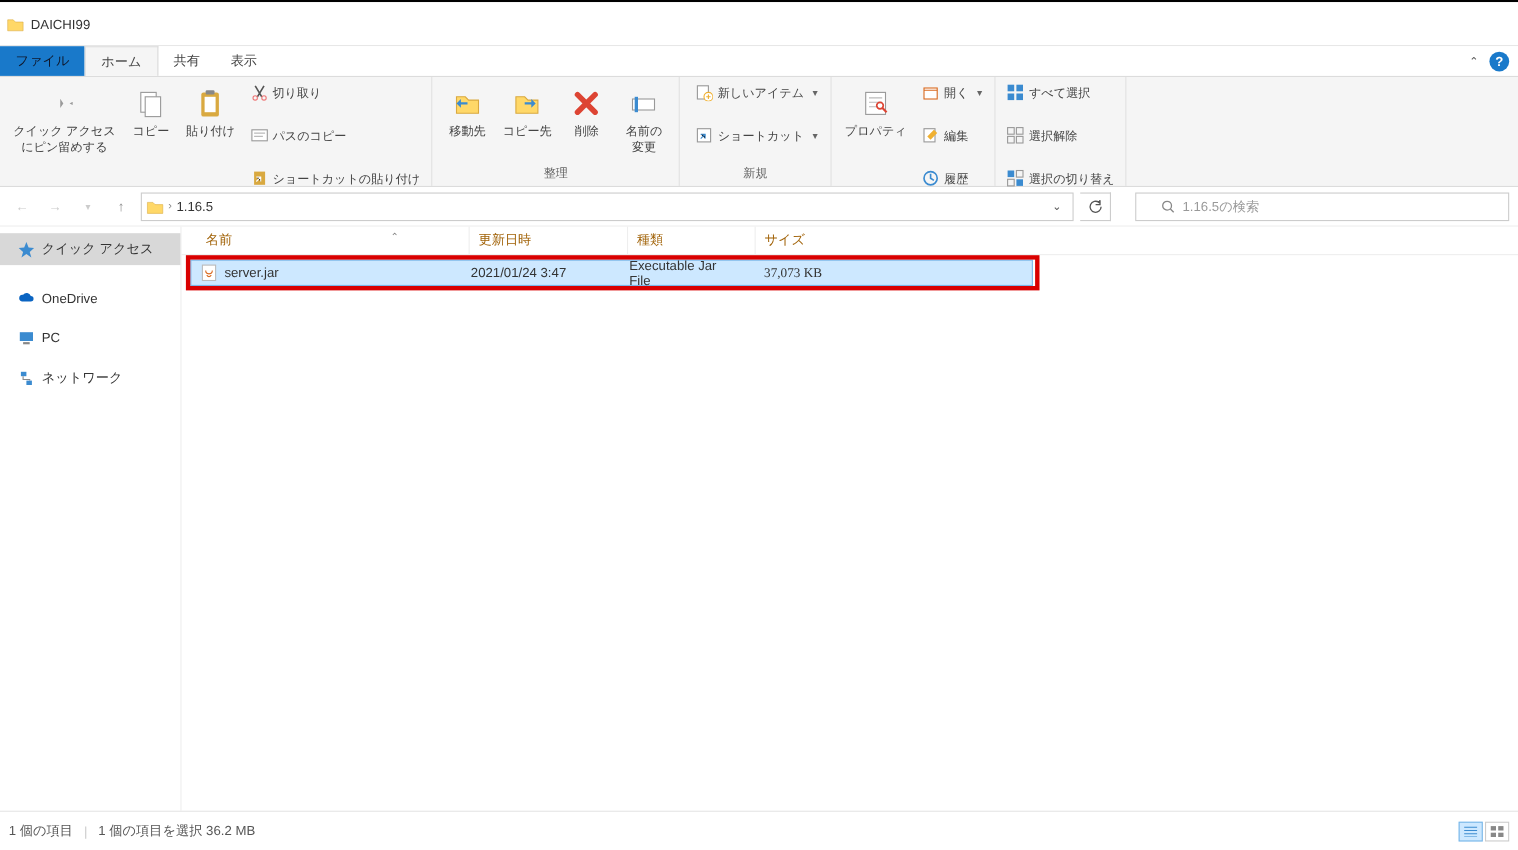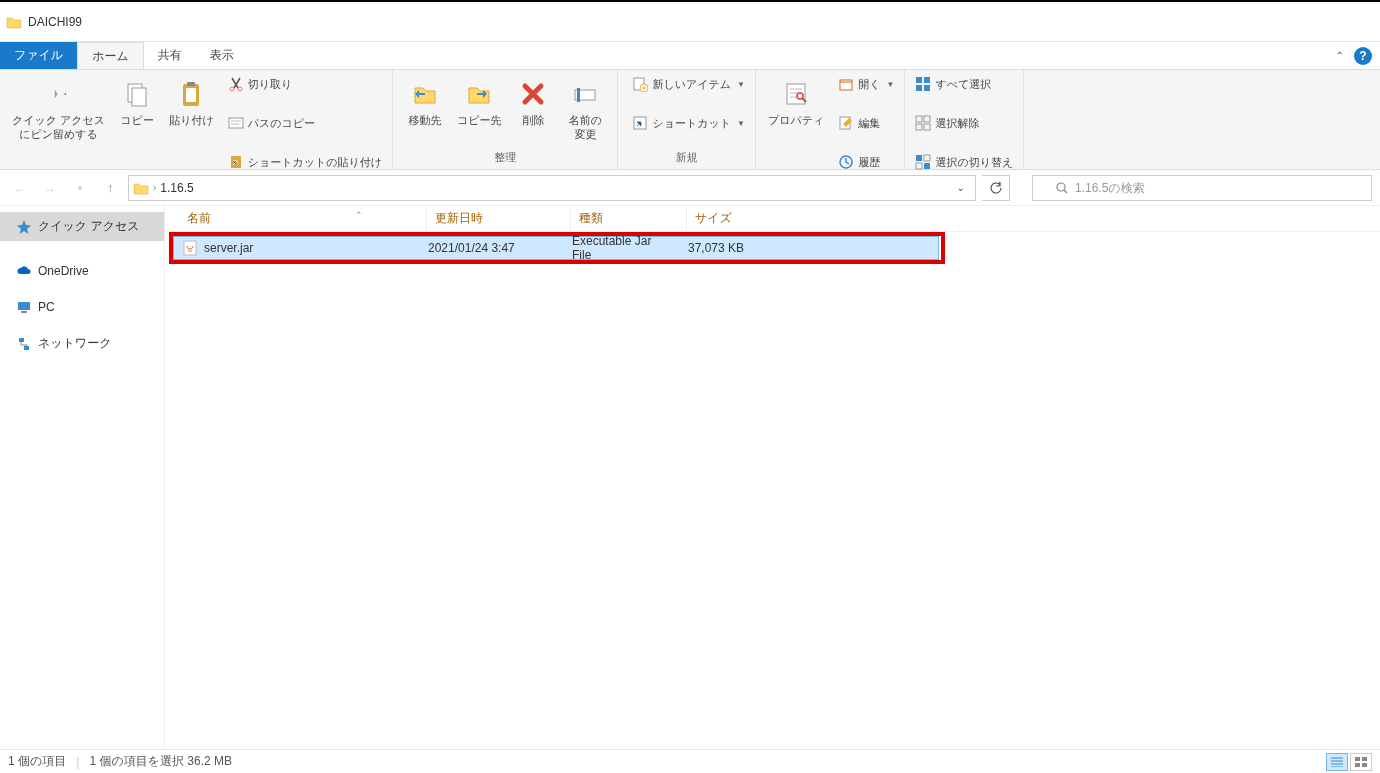--- a/index.html
+++ b/index.html
@@ -6,21 +6,21 @@
 body { background: #fff; font-size: 12px; color: #333; width: 1380px; height: 773px; overflow: hidden; position: relative; }
 
 .topbar { height: 2px; background: #000; }
 
 .titlebar { height: 40px; background: #fff; display: flex; align-items: center; padding-left: 6px; border-bottom: 1px solid #e5e5e5; }
 .titlebar .folder-icon { width: 16px; height: 16px; display: flex; align-items: center; }
 .titlebar .title { margin-left: 6px; font-size: 12px; }
 
 .tabs { height: 28px; background: #fff; display: flex; align-items: stretch; border-bottom: 1px solid #dcdcdc; position: relative; }
 .tab { padding: 0 14px; display: flex; align-items: center; font-size: 12px; color: #444; cursor: pointer; }
-.tab.file { background: #1979ca; color: #ffffff; }
+.tab.file { background: #1979ca; color: #0f172a; }
 .tab.active { background: #f5f5f5; border: 1px solid #dcdcdc; border-bottom: none; }
 .tabs .right { margin-left: auto; display: flex; align-items: center; padding-right: 8px; gap: 10px; }
 .tabs .chev { font-size: 10px; color: #555; cursor: pointer; }
 .tabs .help { width: 18px; height: 18px; border-radius: 50%; background: #1979ca; color: #fff; display: flex; align-items: center; justify-content: center; font-size: 12px; font-weight: bold; cursor: pointer; }
 
 .ribbon { height: 100px; background: #f5f5f5; border-bottom: 1px solid #dcdcdc; display: flex; }
 .group { border-right: 1px solid #e1e1e1; padding: 4px 6px 0 6px; display: flex; flex-direction: column; }
 .group-body { flex: 1; display: flex; align-items: flex-start; }
 .group-label { text-align: center; font-size: 11px; color: #666; padding: 2px 0 4px 0; }
 .bigbtn { display: flex; flex-direction: column; align-items: center; justify-content: flex-start; padding: 2px 6px; cursor: pointer; min-width: 52px; }
@@ -55,23 +55,23 @@
 .col.type { width: 116px; }
 .col.size { width: 82px; }
 .col:last-child { border-right: none; }
 
 .highlight-wrap { position: absolute; left: 4px; top: 26px; width: 776px; height: 32px; border: 4px solid #d90000; pointer-events: none; }
 .filerow { display: flex; align-items: center; height: 24px; margin: 4px 0 13px 8px; width: 766px; background: #cde8ff; border: 1px solid #7ab7e8; cursor: pointer; }
 .filerow .cell { font-size: 12px; padding: 0 8px; color: #333; }
 .filerow .c-name { width: 246px; display: flex; align-items: center; gap: 6px; }
 .filerow .c-date { width: 144px; }
 .filerow .c-type { width: 116px; }
-.filerow .c-size { width: 82px; text-align: left; }
-
-.statusbar { position: absolute; bottom: 0; left: 0; right: 0; height: 24px; border-top: 1px solid #e5e5e5; display: flex; align-items: center; padding: 0 8px; font-size: 12px; color: #555; gap: 10px; background: #fff; }
+.filerow .c-size { width: 82px; text-align: center; font-family: Liberation Serif, serif; }
+
+.statusbar { position: absolute; bottom: 0; left: 0; right: 0; height: 36px; border-top: 1px solid #e5e5e5; display: flex; align-items: center; padding: 0 8px; font-size: 12px; color: #555; gap: 10px; background: #fff; }
 .statusbar .sep2 { color: #ccc; }
 .statusbar .right { margin-left: auto; display: flex; gap: 2px; }
 .viewbtn { width: 22px; height: 18px; border: 1px solid #ccc; display: flex; align-items: center; justify-content: center; cursor: pointer; }
 .viewbtn.active { background: #cde8ff; border-color: #7ab7e8; }
 </style>
 </head>
 <body>
 
 <div class="topbar"></div>
 

